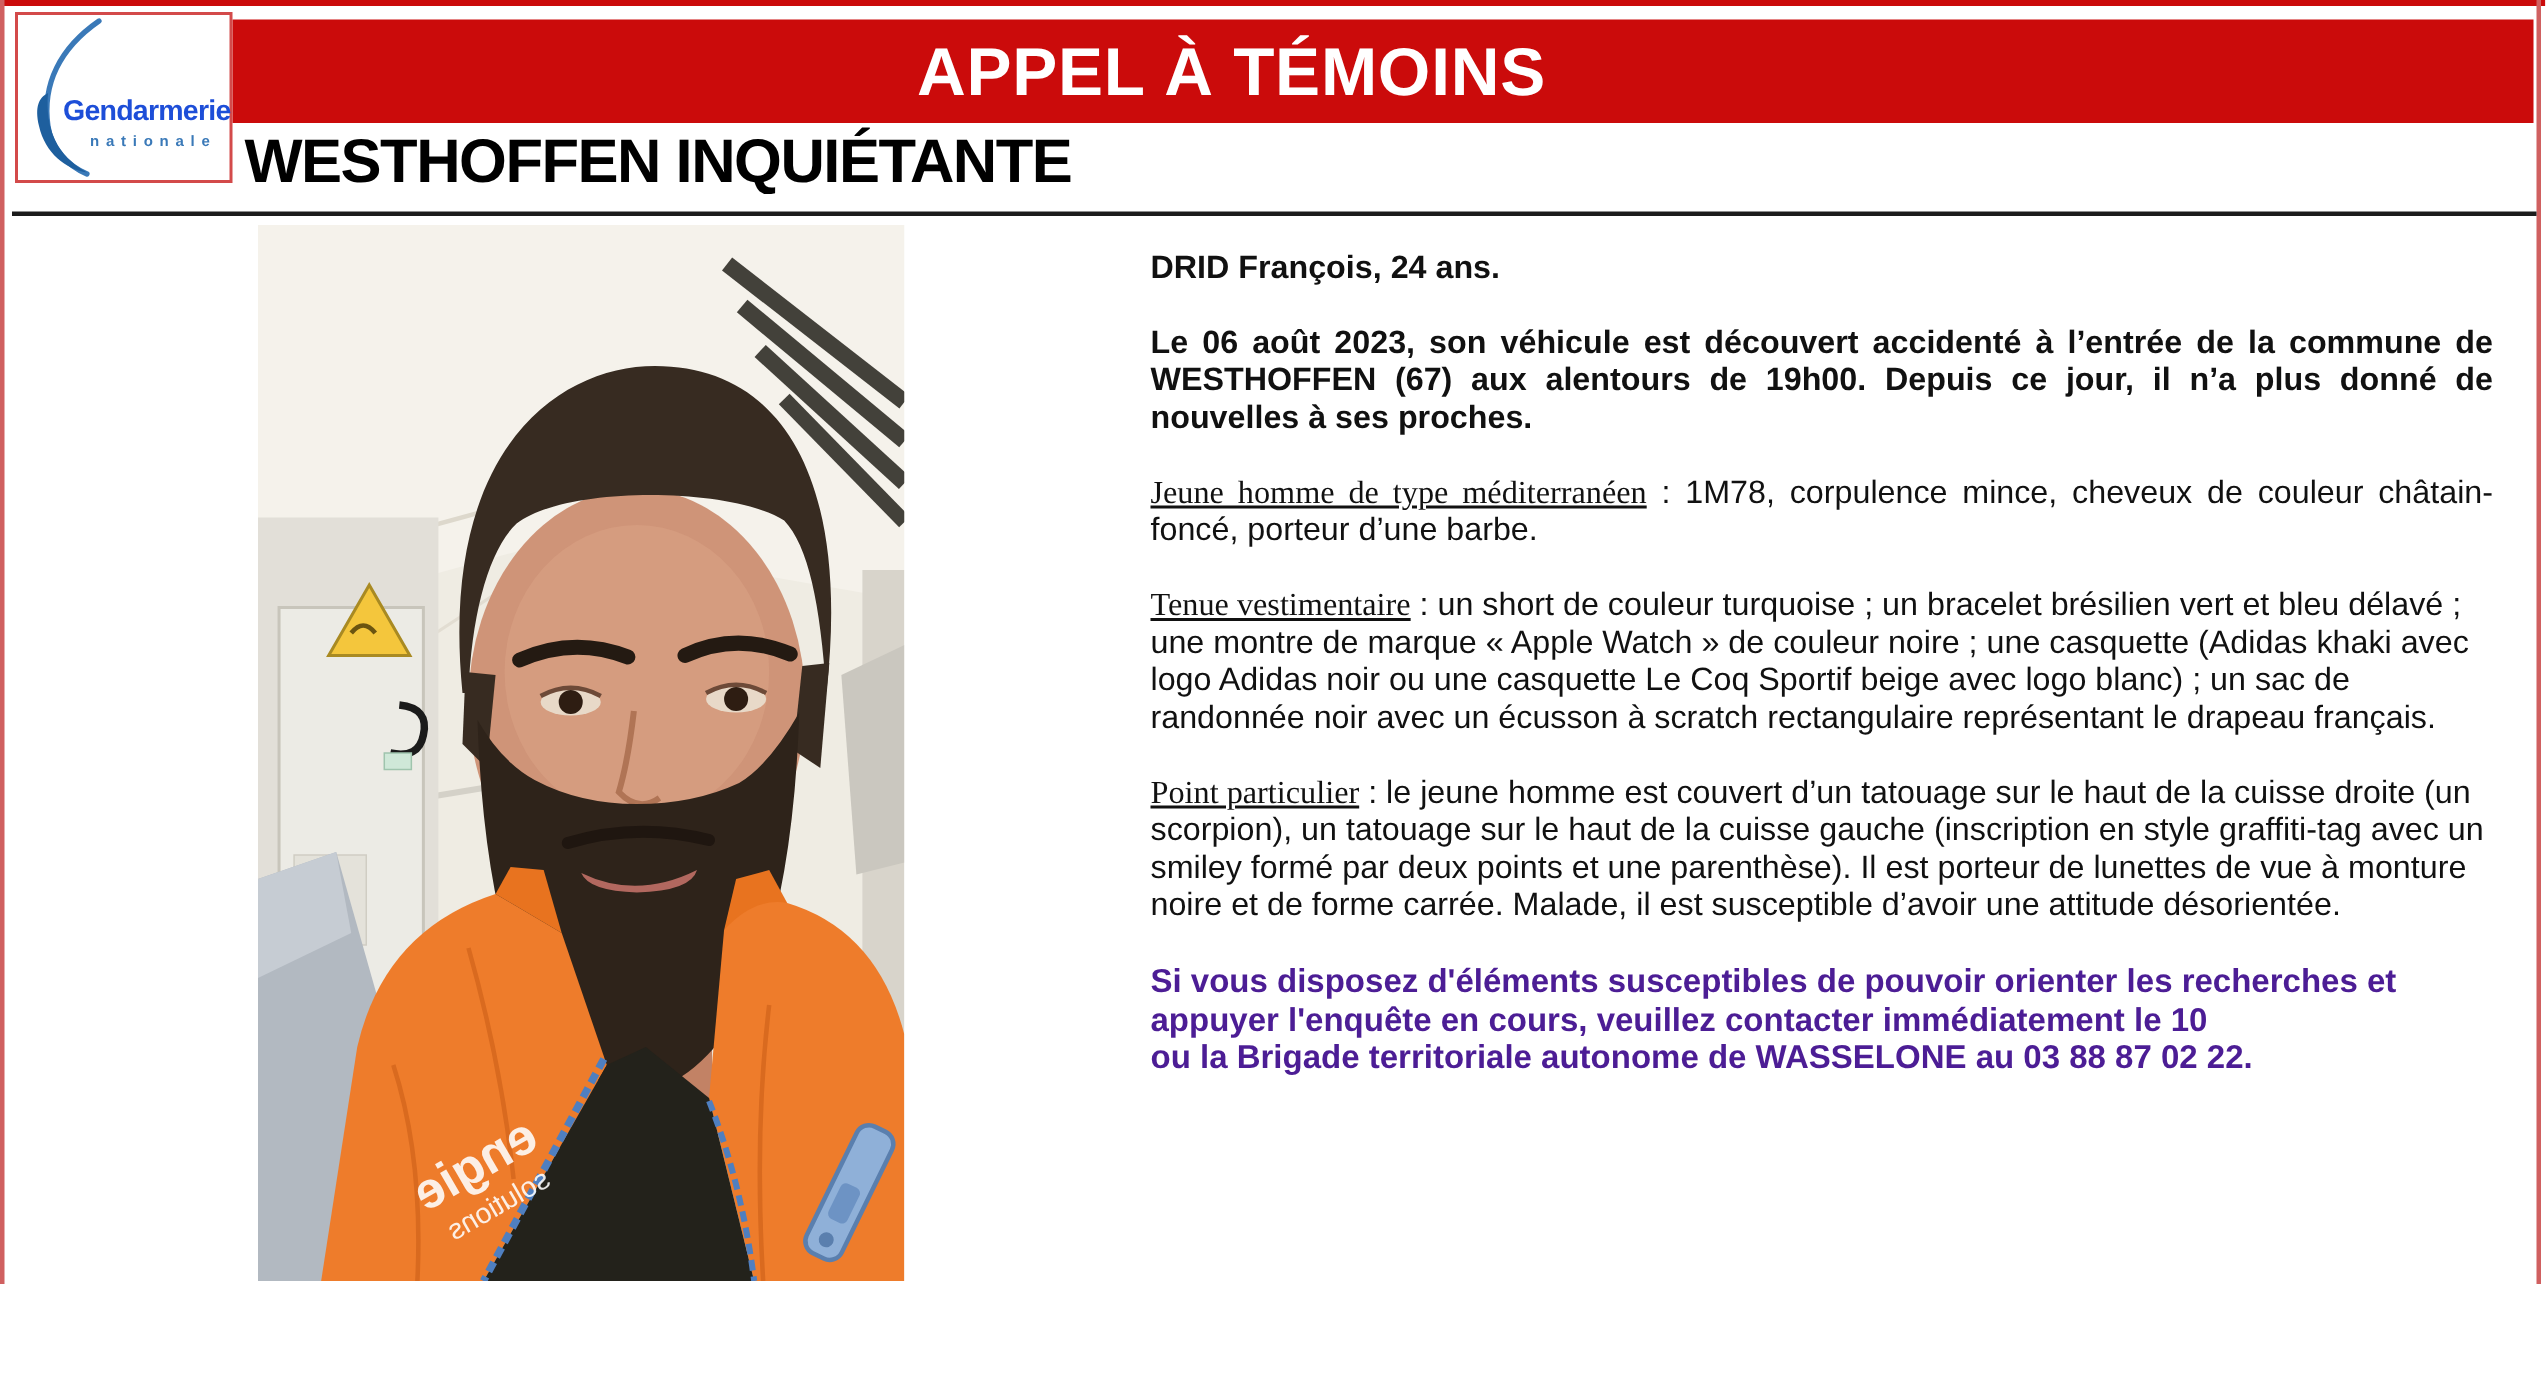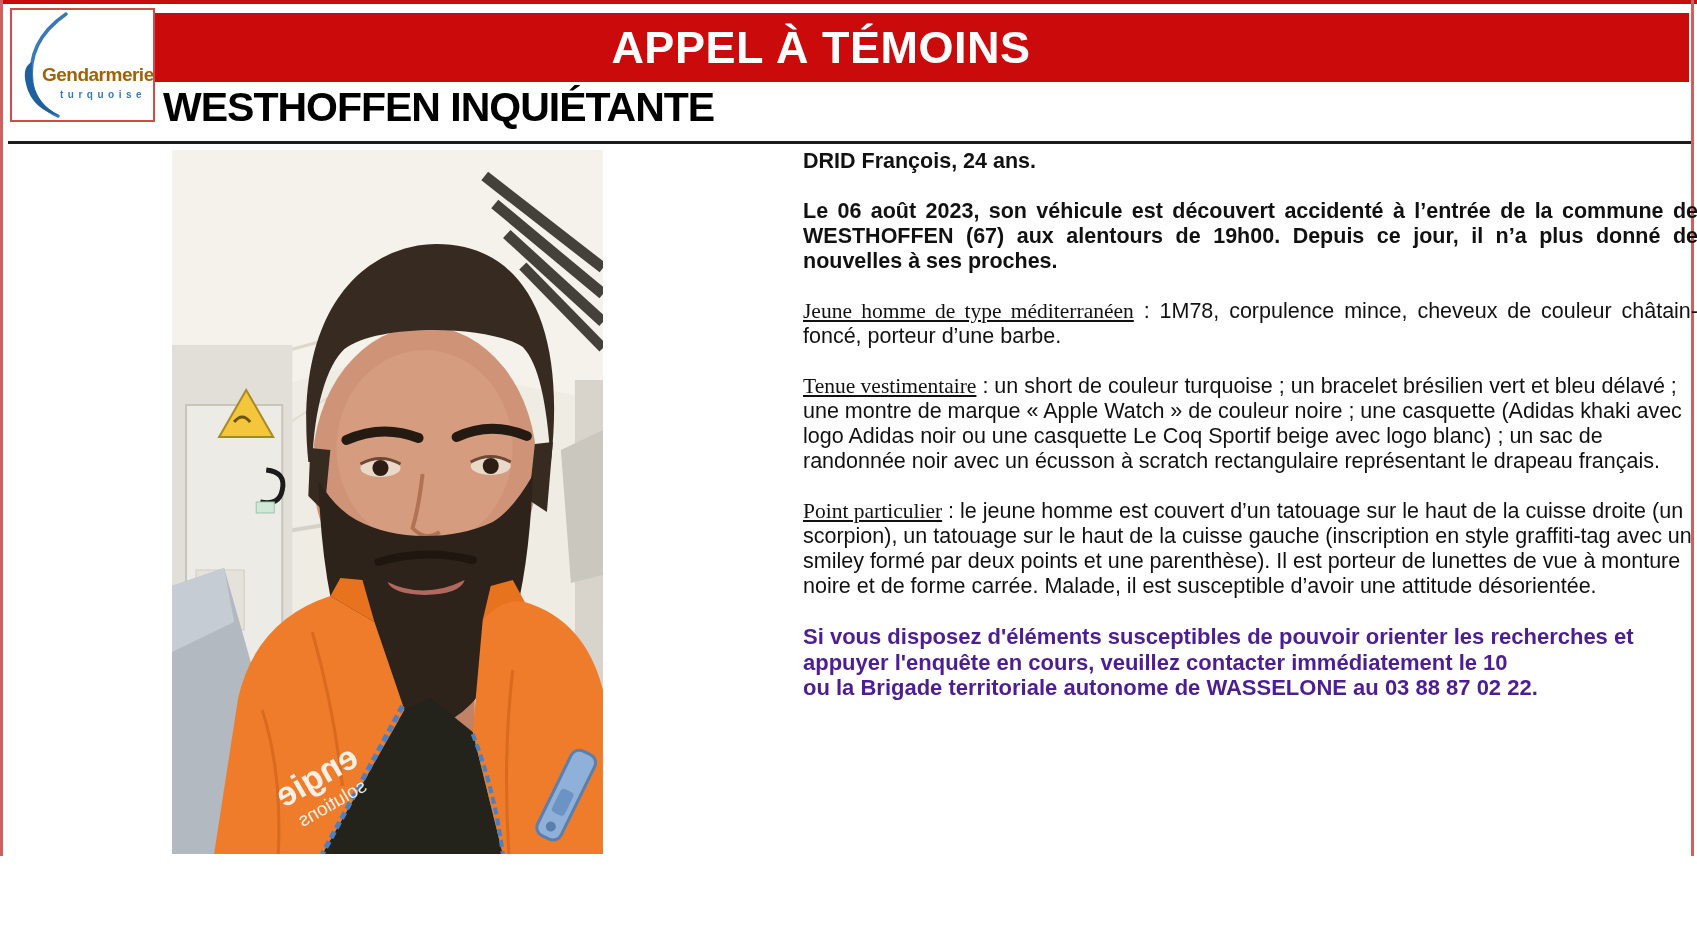--- a/index.html
+++ b/index.html
@@ -21,32 +21,32 @@
   .logo{
     position:absolute;left:10px;top:8px;width:145px;height:114px;background:#ffffff;
     border:2px solid #d34a4a;box-sizing:border-box;z-index:5;
   }
   .logo-swoosh{position:absolute;left:2px;top:0;}
   .logo-inner{position:absolute;left:26px;top:54px;width:116px;}
   .logo-row{display:flex;align-items:center;gap:4px;}
   .flag{width:16px;height:11px;transform:skewX(-18deg);}
   .flag-blue{background:#1e5f9e;}
   .flag-red{background:#cf2030;}
-  .logo-word{color:#a16207;font-weight:bold;font-size:19px;letter-spacing:-0.5px;text-align:center;}
+  .logo-word{color:#1d4ed8;font-weight:bold;font-size:19px;letter-spacing:-0.5px;text-align:center;}
   .logo-sub{color:#3a79b8;font-size:10px;letter-spacing:4.5px;margin:3px 0 0 22px;font-weight:bold;}
   
   .subtitle{
     position:absolute;left:163px;top:84px;font-size:41px;font-weight:bold;color:#000000;
     letter-spacing:-1px;white-space:nowrap;
   }
   .divider{position:absolute;left:8px;top:141px;width:1683px;height:3px;background:#1c1c1c;}
   
   .photo{position:absolute;left:172px;top:150px;width:431px;height:704px;overflow:hidden;}
   
-  .col{position:absolute;left:767px;top:149px;width:895px;color:#111111;margin-left:36px;}
+  .col{position:absolute;left:767px;top:166px;width:895px;color:#111111;}
   .col p{margin:0 0 25px 0;font-size:21.5px;line-height:25px;}
   .b{font-weight:bold;}
   .just{text-align:justify;}
   .u{text-decoration:underline;font-family:Liberation Serif, serif;}
   .alert{color:#4c1d95;font-weight:bold;font-size:22px;line-height:25.5px;}
   .alert div{white-space:nowrap;}
 </style>
 </head>
 <body>
 
@@ -64,21 +64,21 @@
     <svg class="logo-swoosh" width="70" height="110" viewBox="0 0 70 110">
       <path d="M52 4 C26 22 14 46 18 74 C20 88 30 100 44 106" stroke="#3a79b8" stroke-width="3.5" fill="none" stroke-linecap="round"></path>
       <path d="M18 52 C16 76 24 94 44 105 C30 103 16 92 12 74 C9 61 12 55 18 52 Z" fill="#1e5f9e"></path>
     </svg>
     <div class="logo-inner">
       <div class="logo-row">
         <span class="flag flag-blue"></span>
         <span class="logo-word">Gendarmerie</span>
         <span class="flag flag-red"></span>
       </div>
-      <div class="logo-sub">turquoise</div>
+      <div class="logo-sub">nationale</div>
     </div>
   </div>
 
   <div class="subtitle">WESTHOFFEN INQUIÉTANTE</div>
   <div class="divider"></div>
 
   <div class="photo">
     <svg width="431" height="704" viewBox="0 0 430 704" preserveAspectRatio="none">
 
       <g>

